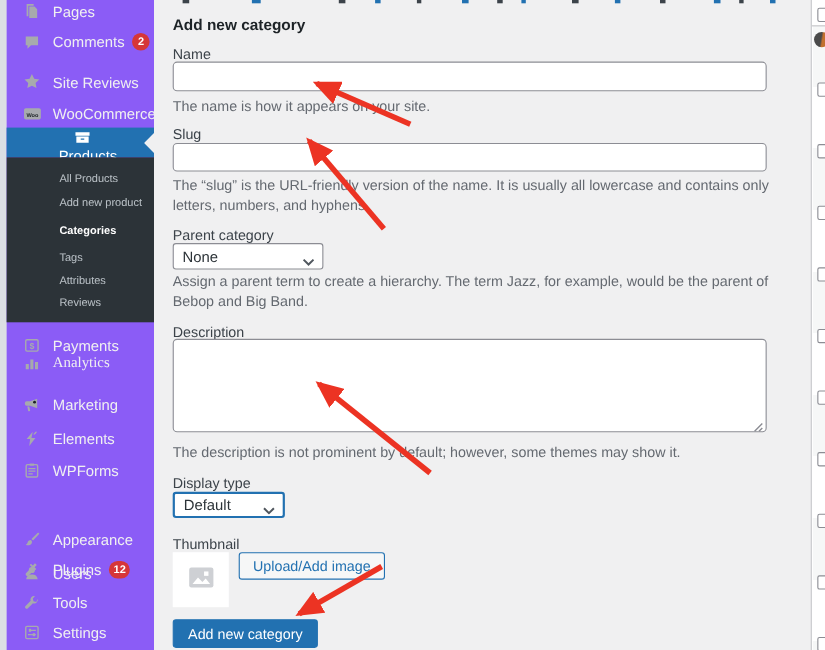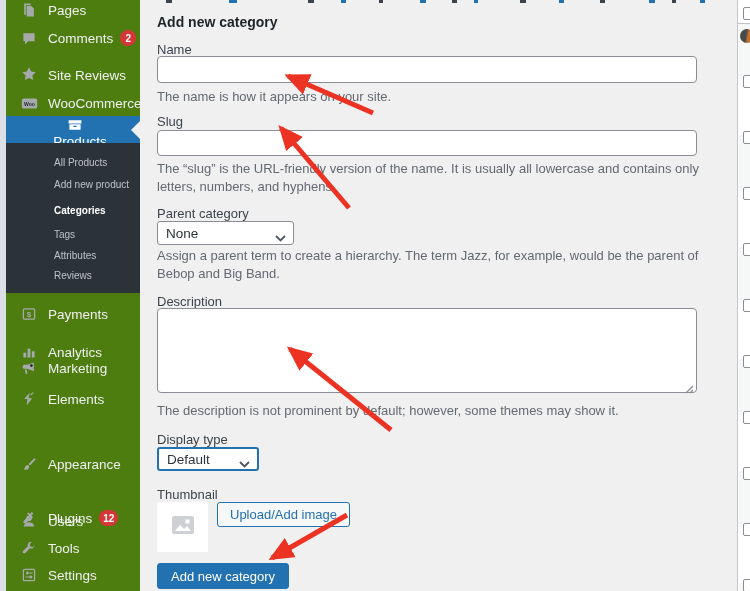--- a/index.html
+++ b/index.html
@@ -4,21 +4,21 @@
 <style>
   * { box-sizing: border-box; margin: 0; padding: 0; }
   html,body { width:750px; height:591px; overflow:hidden; }
   body { font-family:"Liberation Sans", sans-serif; background:#f0f0f1; }
   #screen { position:relative; width:750px; height:591px; overflow:hidden; }
 
   
   .window-edge { position:absolute; left:0; top:0; width:6px; height:591px; background:#dcdfe4; }
 
   
-  .sidebar { position:absolute; left:6px; top:0; width:134px; height:591px; background:#4d7c0f; }
+  .sidebar { position:absolute; left:6px; top:0; width:134px; height:591px; background:#8b5cf6; }
   .sb-item { position:absolute; left:0; width:134px; height:28px; display:flex; align-items:center;
              padding-left:14px; color:#f0f0f1; font-size:13.5px; cursor:pointer; }
   .sb-item .icon { width:18px; height:18px; margin-right:10px; display:flex; align-items:center; justify-content:center; flex:0 0 18px; }
   .sb-item svg { display:block; }
   .sb-item.active { background:#2271b1; color:#ffffff; height:27px;flex-direction:column; }
   .badge { margin-left:7px; min-width:16px; height:16px; border-radius:9px; background:#d63638; color:#fff;
            font-size:10px; font-weight:bold; display:inline-flex; align-items:center; justify-content:center; padding:0 4px; }
   .notch { position:absolute; right:0; top:50%; margin-top:-9px; width:0; height:0;
            border-top:9px solid transparent; border-bottom:9px solid transparent; border-right:9px solid #f0f0f1; }
   .submenu { position:absolute; left:0; top:143px; width:134px; height:150px; background:#2c3338; }
@@ -145,21 +145,21 @@
     <div class="sb-item" style="top:300px;">
       <span class="icon">
         <svg width="16" height="16" viewBox="0 0 20 20">
             <rect x="3" y="3.5" width="14" height="13" rx="1.5" fill="none" stroke="#a7aaad" stroke-width="1.6"></rect>
             <text x="10" y="14" text-anchor="middle" font-size="10" font-weight="bold" fill="#a7aaad">$</text>
           </svg>
       </span>
       <span>Payments</span>
     </div>
 
-    <div class="sb-item" style="top:338px;">
+    <div class="sb-item" style="top:316px;font-family:Liberation Serif, serif;">
       <span class="icon">
         <svg width="16" height="16" viewBox="0 0 20 20">
             <path fill="#a7aaad" d="M3 11h3.5v6H3zM8.2 6h3.5v11H8.2zM13.5 9H17v8h-3.5z"></path>
           </svg>
       </span>
       <span>Analytics</span>
     </div>
 
     <div class="sb-item" style="top:354px;">
       <span class="icon">
@@ -173,22 +173,32 @@
 
     <div class="sb-item" style="top:385px;">
       <span class="icon">
         <svg width="16" height="16" viewBox="0 0 20 20">
             <path fill="#a7aaad" d="M11 2L4 10h4l-1 8 7-9H9.5zM14 2l-2.5 3h2L16 2z"></path>
           </svg>
       </span>
       <span>Elements</span>
     </div>
 
-
-    <div class="sb-item" style="top:450px;">
+    <div class="sb-item" style="top:414px;">
+      <span class="icon">
+        <svg width="16" height="16" viewBox="0 0 20 20">
+            <rect x="3.5" y="3" width="13" height="14" rx="1.5" fill="none" stroke="#a7aaad" stroke-width="1.6"></rect>
+            <path stroke="#a7aaad" stroke-width="1.4" d="M6 7.5h8M6 10.5h8M6 13.5h5"></path>
+            <rect x="7.5" y="1.8" width="5" height="2.4" fill="#a7aaad"></rect>
+          </svg>
+      </span>
+      <span>WPForms</span>
+    </div>
+
+    <div class="sb-item" style="top:476px;">
       <span class="icon">
         <svg width="16" height="16" viewBox="0 0 20 20">
             <path fill="#a7aaad" d="M17 2.5L9.5 10l1.8 1.8L18.5 4zM8.8 11.2c-2 .1-3.3 1-3.8 3.2-.2 1-.8 1.6-2 2 1.6 1.3 5 1 6.3-.6.8-1 .9-2.3.6-3.5z"></path>
           </svg>
       </span>
       <span>Appearance</span>
     </div>
 
     <div class="sb-item" style="top:480px;margin-top:24px;">
       <span class="icon">

